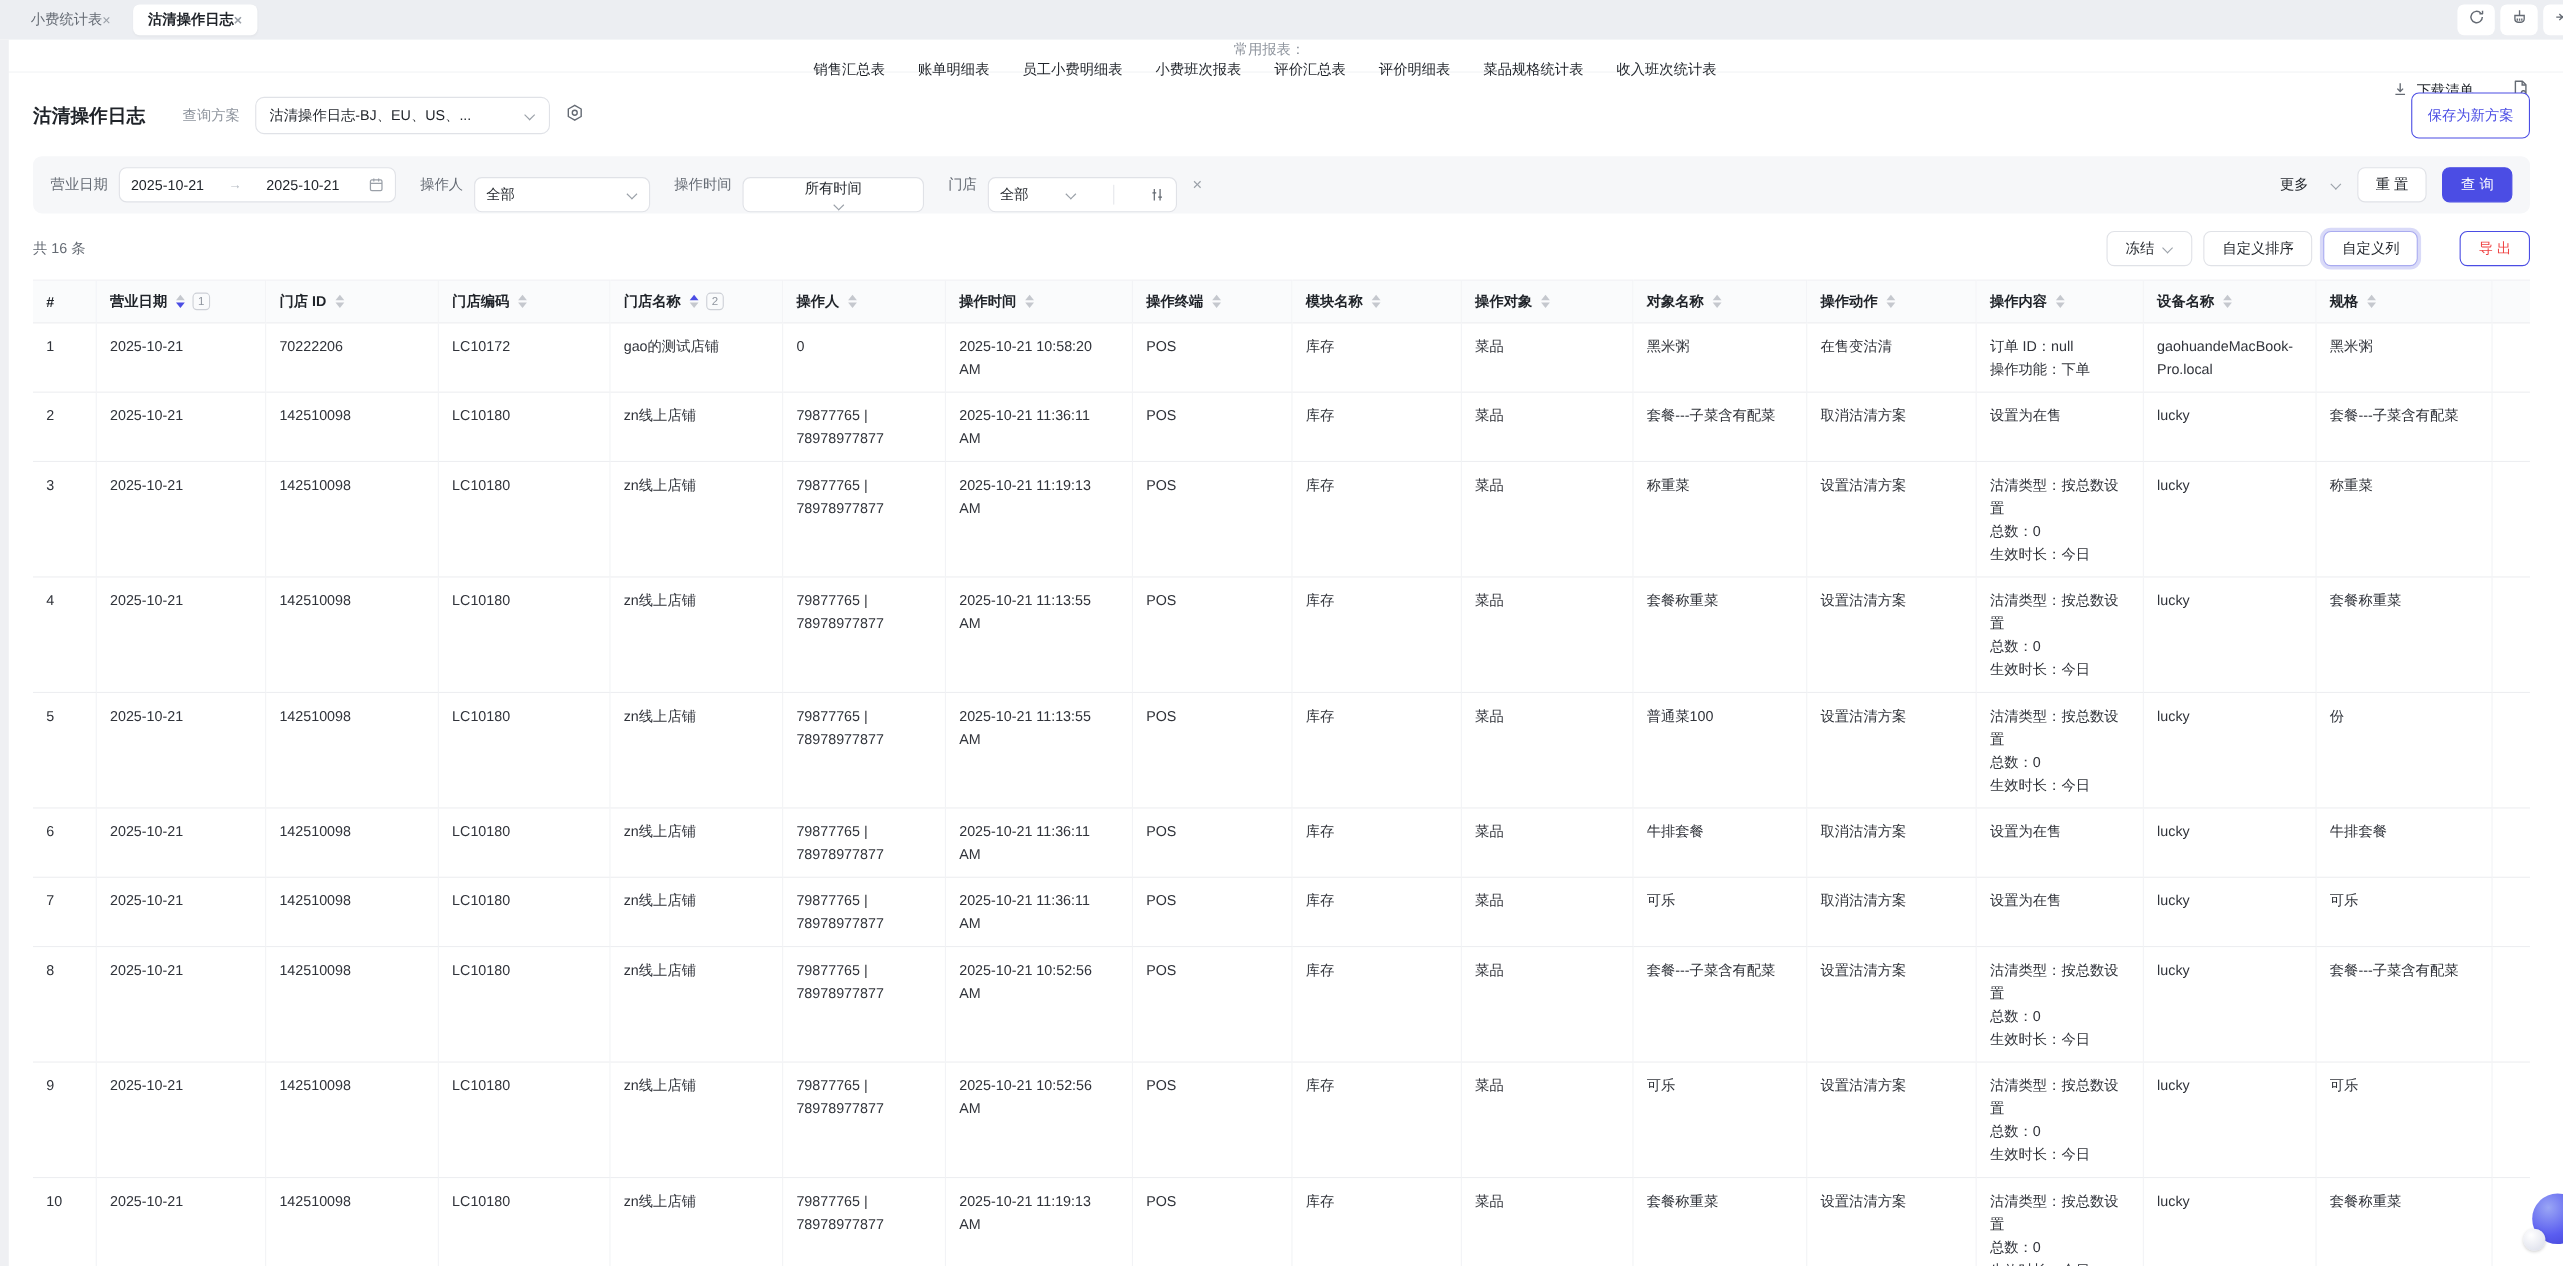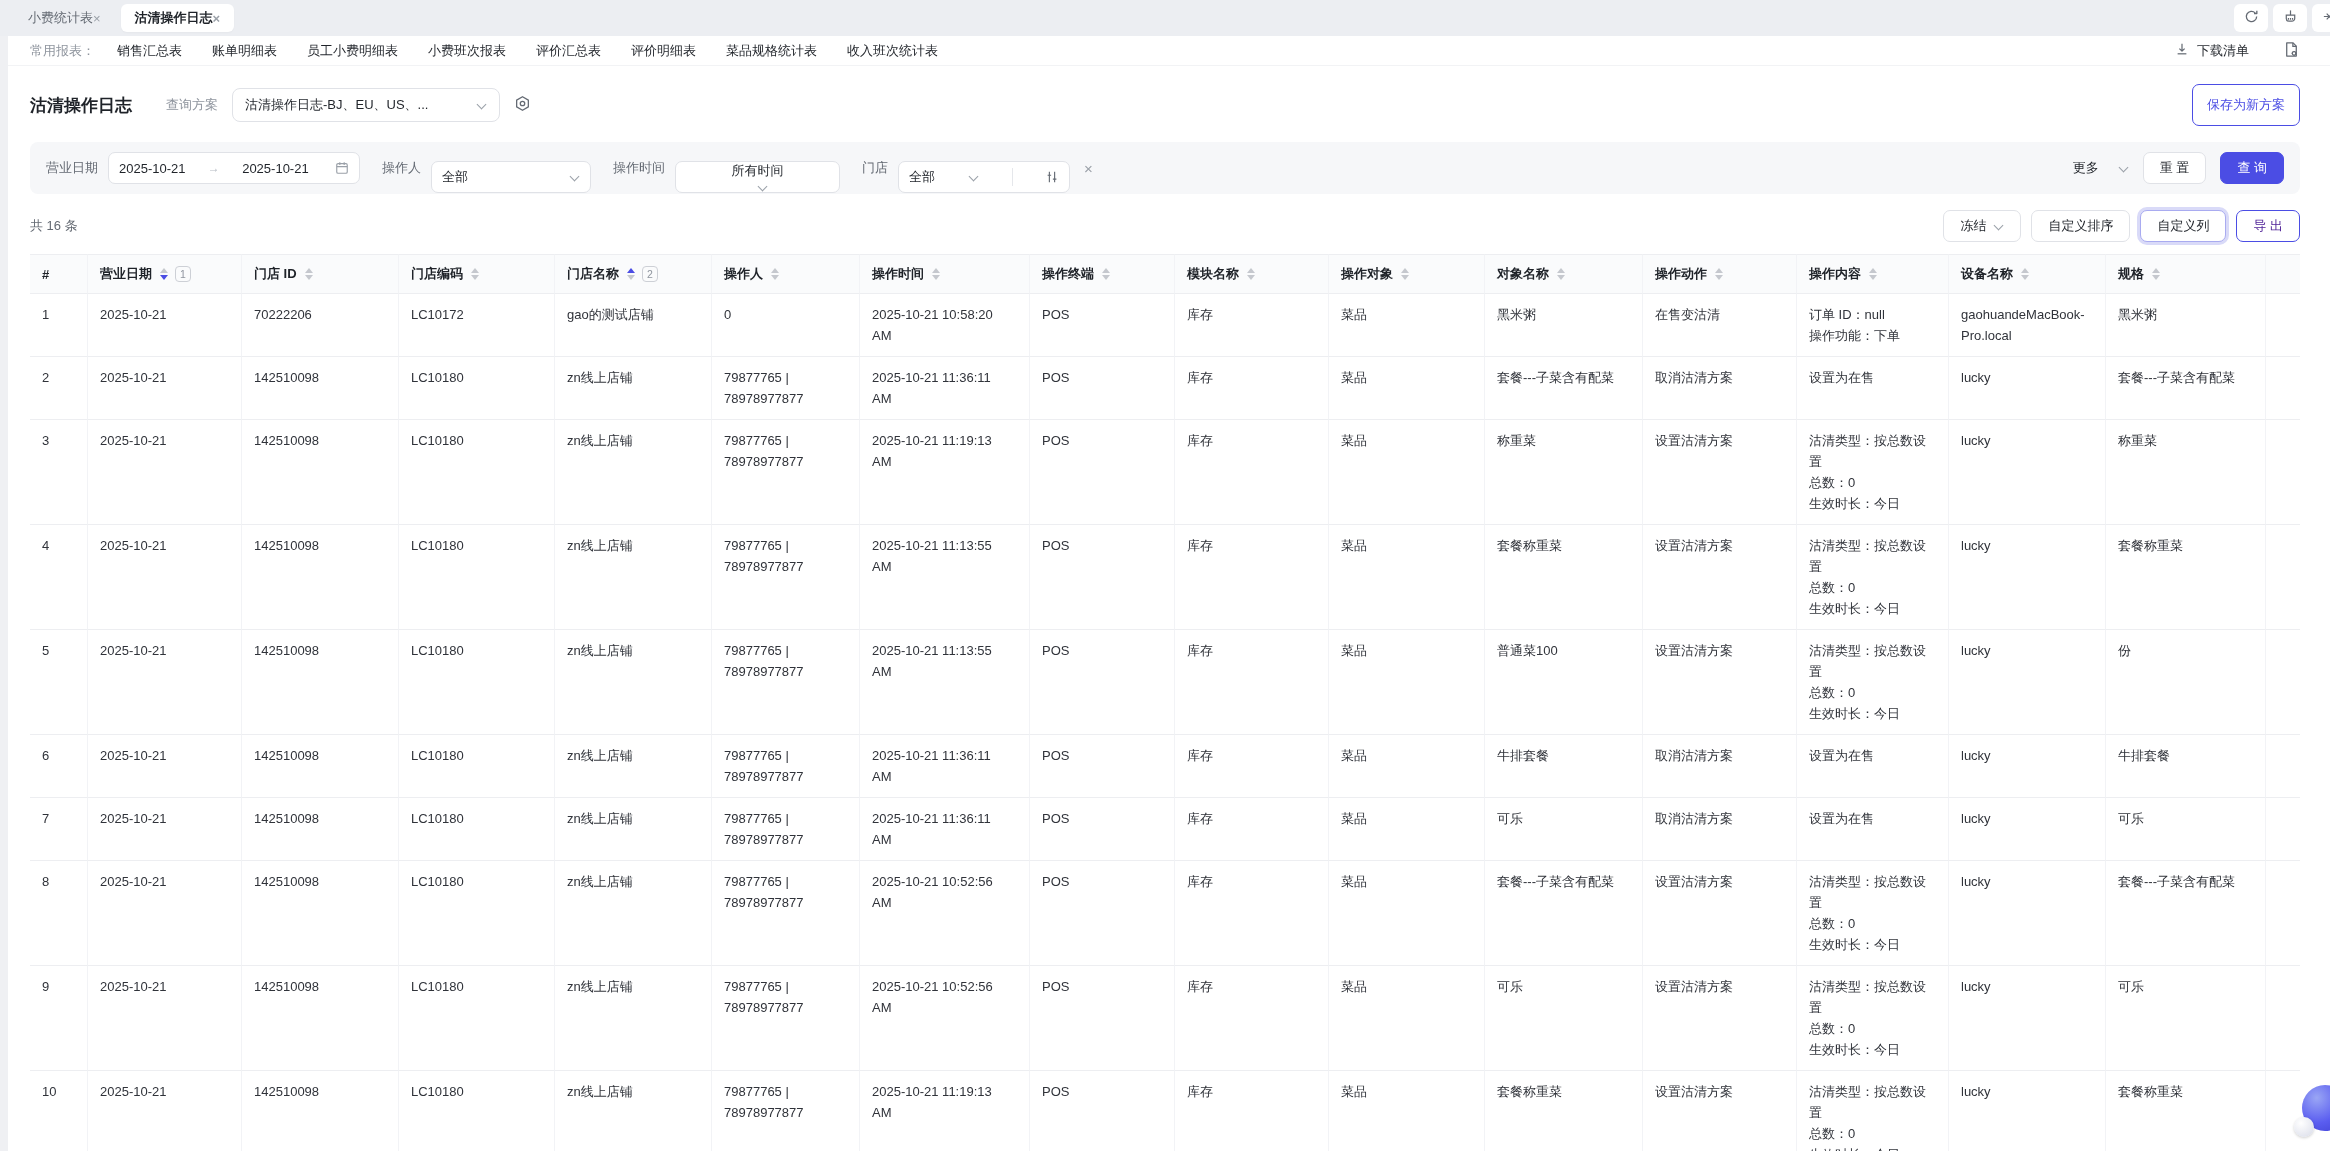--- a/index.html
+++ b/index.html
@@ -10,21 +10,21 @@
   
   .tabbar { position:relative; height:36px; background:#eceef2; display:flex; align-items:center; padding:0 0 0 14px; }
   .tab { display:flex; align-items:center; height:28px; padding:0 14px; border-radius:6px; font-size:13px; color:#646a73; cursor:default; }
   .tab .x { font-size:13px; color:#9aa0a8; }
   .tab.active { background:#fff; color:#1f2329; font-weight:700; box-shadow:0 1px 2px rgba(0,0,0,.03); margin-left:6px; }
   .tab-actions { position:absolute; right:-16px; top:4px; display:flex; gap:5px; }
   .icon-btn { width:34px; height:28px; background:#fff; border-radius:6px; display:flex; align-items:center; justify-content:center; }
   .icon-btn svg { stroke:#646a73; }
 
   
-  .quickbar { height:30px; background:#fff; display:flex; align-items:center; padding:0 30px; border-bottom:1px solid #f2f3f5; font-size:13px; }
+  .quickbar { height:30px; background:#fff; display:flex; align-items:center; padding:0 30px; border-bottom:1px solid #f2f3f5; font-size:13px;flex-direction:column; }
   .quickbar .qlabel { color:#8f959e; margin-right:22px; }
   .qlink { color:#1f2329; margin-right:30px; cursor:pointer; }
   .quick-right { margin-left:auto; display:flex; align-items:center; gap:34px; }
   .download { display:flex; align-items:center; gap:8px; color:#1f2329; }
 
   
   .content { padding:0 30px; }
   .titlerow { display:flex; align-items:center; margin:18px 0 16px; }
   .page-title { font-size:17px; font-weight:700; color:#1f2329; }
   .scheme-label { margin-left:34px; color:#8f959e; font-size:13px; }
@@ -44,21 +44,21 @@
   .sel .chev { margin-left:10px; }
   .chev { width:10px; height:10px; position:relative; display:inline-block; flex:none; }
   .chev::before { content:""; position:absolute; left:1px; top:1px; width:6px; height:6px; border-right:1.4px solid #9aa0a8; border-bottom:1.4px solid #9aa0a8; transform:rotate(45deg); }
   .divider-v { width:1px; height:18px; background:#e5e7eb; margin:0 8px; }
   .clear-x { color:#9aa0a8; font-size:15px; margin-left:2px; cursor:pointer; }
   .filter-right { margin-left:auto; display:flex; align-items:center; gap:14px; }
   .more { display:flex; align-items:center; gap:20px; font-size:13px; color:#1f2329; }
   .btn { height:32px; padding:0 16px; border-radius:7px; font-size:13px; display:flex; align-items:center; justify-content:center; cursor:pointer; }
   .btn.ghost { background:#fff; border:1px solid #e0e2e7; color:#1f2329; }
   .btn.primary { background:#4b4de4; border:1px solid #4b4de4; color:#fff; }
-  .btn.outline { background:#fff; border:1px solid #4b4de4; color:#4c1d95; }
+  .btn.outline { background:#fff; border:1px solid #4b4de4; color:#ef4444;margin-left:28px; }
   .btn.ringed { background:#fff; border:1px solid #a9abf0; color:#1f2329; box-shadow:0 0 0 3px #d9daf8; }
 
   
   .metarow { display:flex; align-items:center; margin:16px 0 12px; }
   .total { color:#646a73; font-size:13px; }
   .meta-right { margin-left:auto; display:flex; align-items:center; gap:10px; }
   .freeze { gap:8px; }
 
   
   .tablewrap { overflow:hidden; }

